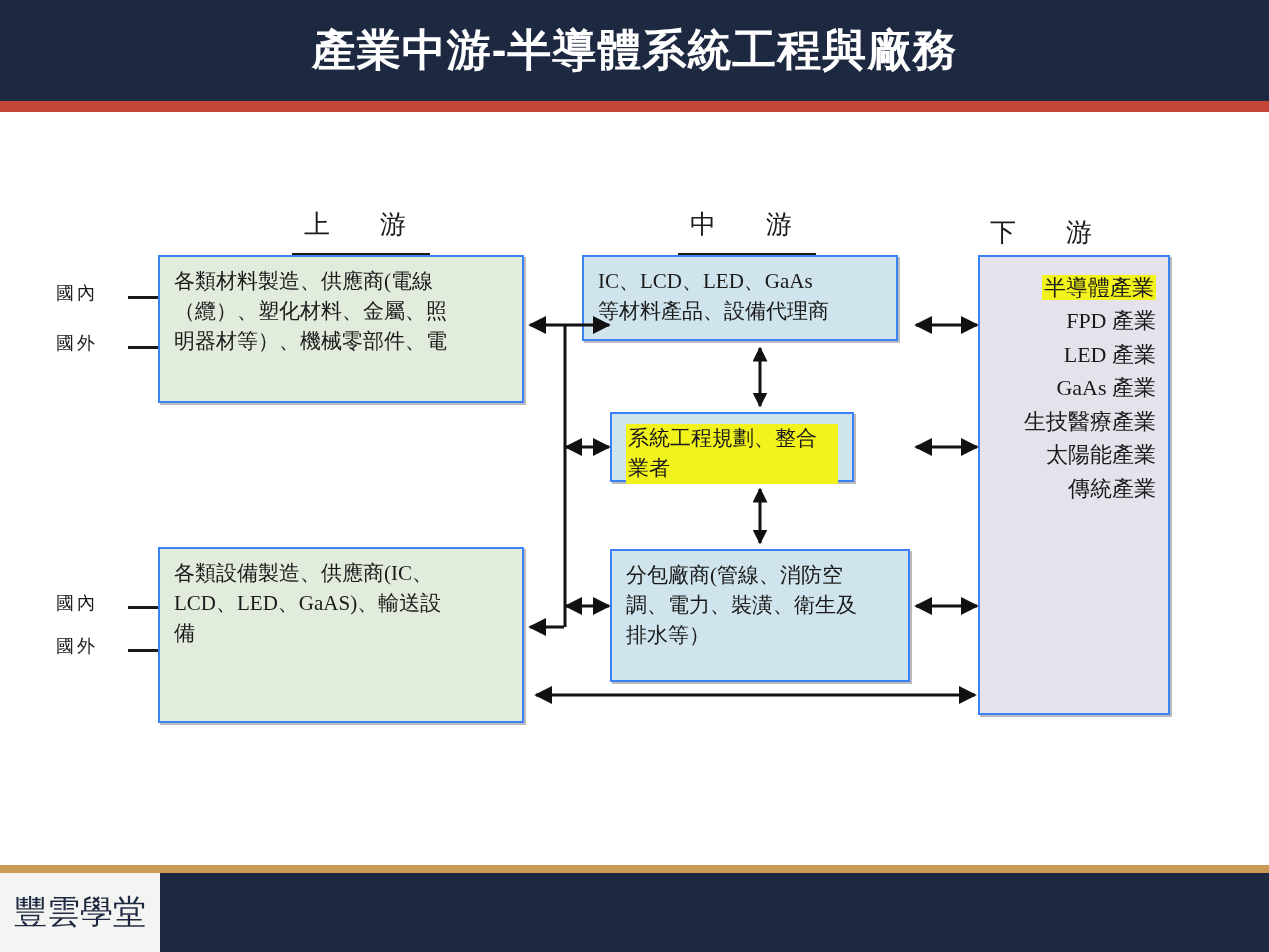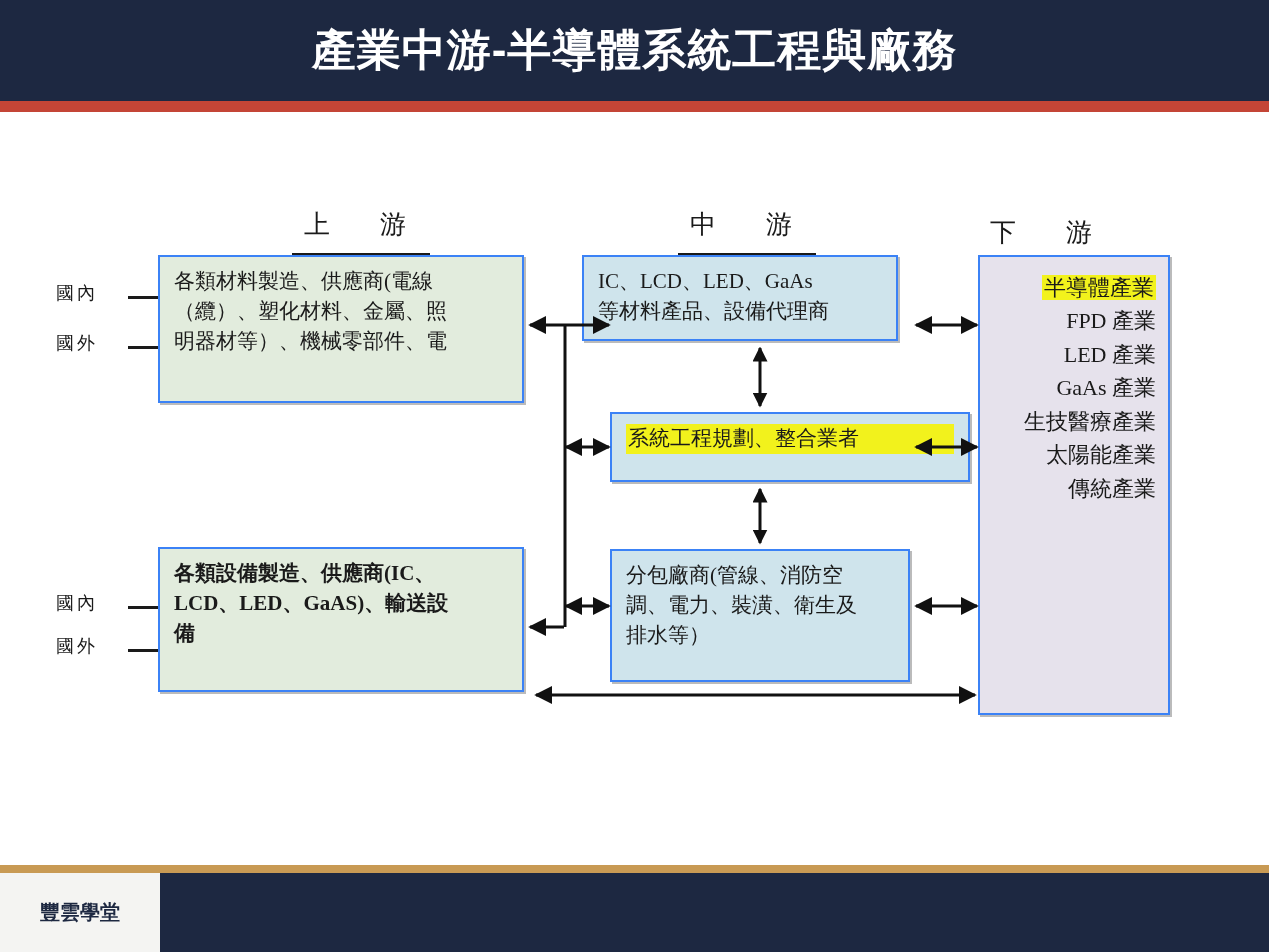--- a/index.html
+++ b/index.html
@@ -51,23 +51,23 @@
     border: 2px solid #3b82f6;
     box-shadow: 2px 2px 0 rgba(60,60,60,0.35);
     font-size: 21px; line-height: 1.42; color: #1a1a1a;
     padding: 10px 14px;
   }
   .box-green { background: #e2ecdd; }
   .box-blue  { background: #cfe4ec; }
   .box-lav   { background: #e6e2ec; }
 
   #box-up-mat { left: 158px; top: 255px; width: 366px; height: 148px; }
-  #box-up-eq  { left: 158px; top: 547px; width: 366px; height: 145px; font-weight: bold; }
+  #box-up-eq  { left: 158px; top: 547px; width: 366px; height: 176px; }
   #box-mid-1  { left: 582px; top: 255px; width: 316px; height: 86px;  }
-  #box-mid-2  { left: 610px; top: 412px; width: 360px; height: 70px;  }
+  #box-mid-2  { left: 610px; top: 412px; width: 244px; height: 70px;  }
   #box-mid-3  { left: 610px; top: 549px; width: 300px; height: 133px; }
   #box-down   { left: 978px; top: 255px; width: 192px; height: 460px; padding: 14px 12px 0 18px; text-align: right; }
 
   .box-line { display: block; }
   .down-item { font-size: 22px; line-height: 1.52; white-space: nowrap; }
   .hl { background: #f2f21c; padding: 0 2px; }
 
   
   .side-label {
     position: absolute;
@@ -95,21 +95,21 @@
   .footer {
     position: absolute; left: 0; top: 873px; width: 1269px; height: 79px;
     background: #1d2841;
   }
   .logo-panel {
     position: absolute; left: 0; top: 873px; width: 160px; height: 79px;
     background: #f4f4f2; display: flex; align-items: center; justify-content: center;
   }
   .logo-text {
     font-family: "Liberation Sans", "DejaVu Sans", sans-serif;
-    font-weight: bold; font-size: 20px; color: #1d2841; letter-spacing: 0px;
+    font-weight: normal; font-size: 33px; color: #1d2841; letter-spacing: 0px;
     white-space: nowrap;
     text-align: center;
   }
 </style>
 </head>
 <body>
 
 <div id="slide">
 
   <div class="titlebar">

